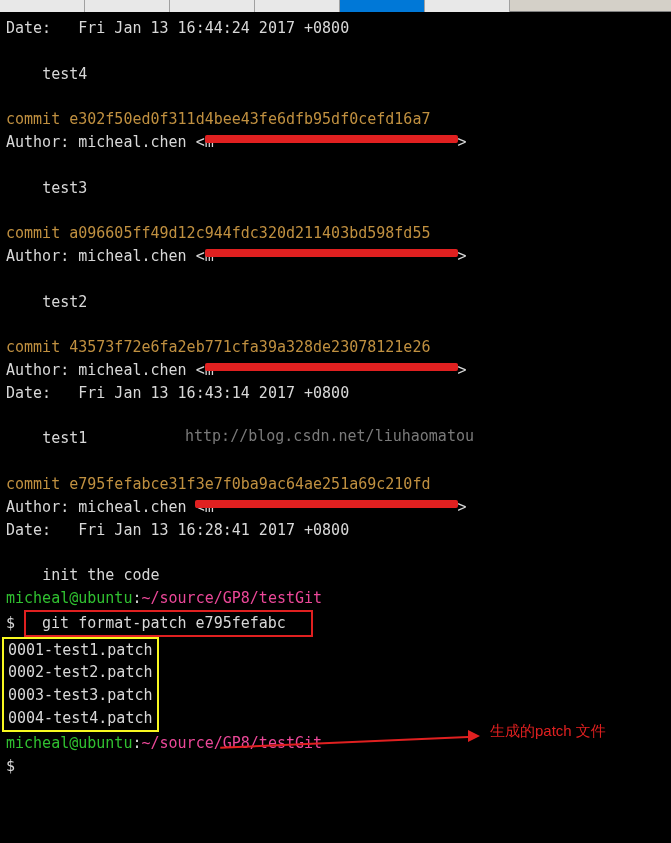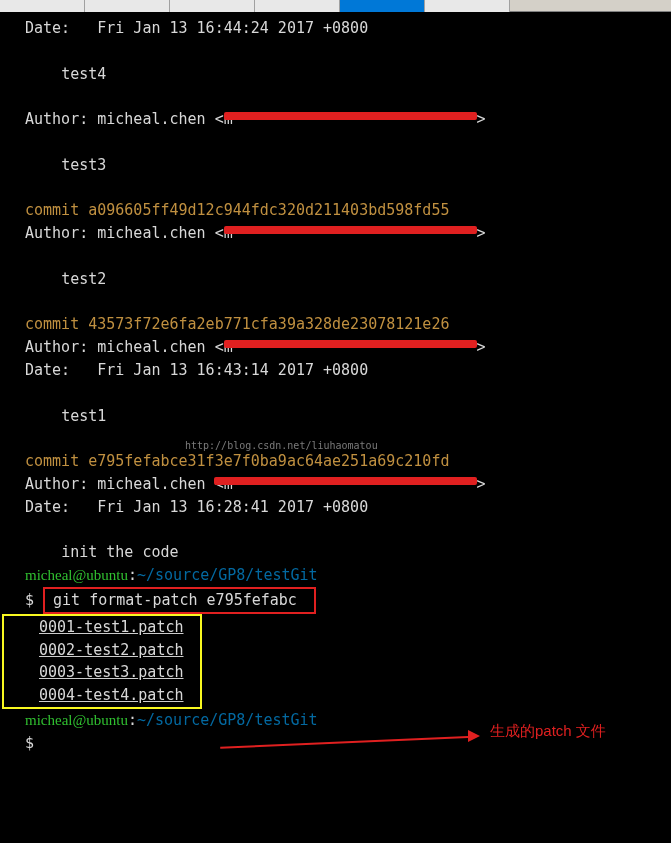--- a/index.html
+++ b/index.html
@@ -25,56 +25,55 @@
       background: #e8e8e8;
       min-width: 85px;
     }
     .tab.active {
       background: #0078d7;
     }
     .terminal {
       padding: 5px 6px;
       color: #ccc;
     }
-    .line { white-space: pre; margin-left: 19px; }
+    .line { white-space: pre; }
     .commit-hash { color: #c09040; }
     .white { color: #d8d8d8; }
-    .cyan { color: #0369a1; }
-    .green { color: #30c030; font-family: Liberation Serif, serif; }
+    .cyan { color: #ec4899; }
+    .green { color: #30c030; }
     .redact {
       position: relative;
       display: inline-block;
     }
     .redact::after {
       content: "";
       position: absolute;
       left: 0; right: 0;
       top: 4px;
       height: 8px;
       background: #e02020;
       border-radius: 2px;
     }
     .red-box-command {
       display: inline-block;
       border: 2px solid #e02020;
-      padding: 0 8px;
+      padding: 0 16px;
     }
     .yellow-box {
       border: 2px solid #f8f820;
-      padding: 0 16px;
+      padding: 0 4px;
       display: inline-block;
       margin-left: -4px;
-      text-decoration: underline;
     }
     .watermark {
       position: absolute;
-      top: 438px;
+      top: 425px;
       left: 185px;
       color: #7a7a7a;
-      font-size: 10px;
+      font-size: 15px;
       pointer-events: none;
       z-index: 100;
     }
     .annotation {
       position: absolute;
       top: 720px;
       left: 490px;
       color: #e02020;
       font-size: 15px;
       font-family: sans-serif;
@@ -131,20 +130,21 @@
   <div class="tab active"></div>
   <div class="tab"></div>
 </div>
 
 <div class="terminal">
 <div class="line white"><span>Date:   </span><span>Fri Jan 13 16:44:24 2017 +0800</span></div>
 <div class="line">&nbsp;</div>
 <div class="line white">    <span>test4</span></div>
 <div class="line">&nbsp;</div>
 
+<div class="line commit-hash"><span>commit </span><span>e302f50ed0f311d4bee43fe6dfb95df0cefd16a7</span></div>
 <div class="line white"><span>Author: </span><span>micheal.chen</span> &lt;<span class="redact">m                           </span>&gt;</div>
 <div class="line">&nbsp;</div>
 <div class="line white">    <span>test3</span></div>
 <div class="line">&nbsp;</div>
 
 <div class="line commit-hash"><span>commit </span><span>a096605ff49d12c944fdc320d211403bd598fd55</span></div>
 <div class="line white"><span>Author: </span><span>micheal.chen</span> &lt;<span class="redact">m                           </span>&gt;</div>
 <div class="line">&nbsp;</div>
 <div class="line white">    <span>test2</span></div>
 <div class="line">&nbsp;</div>

